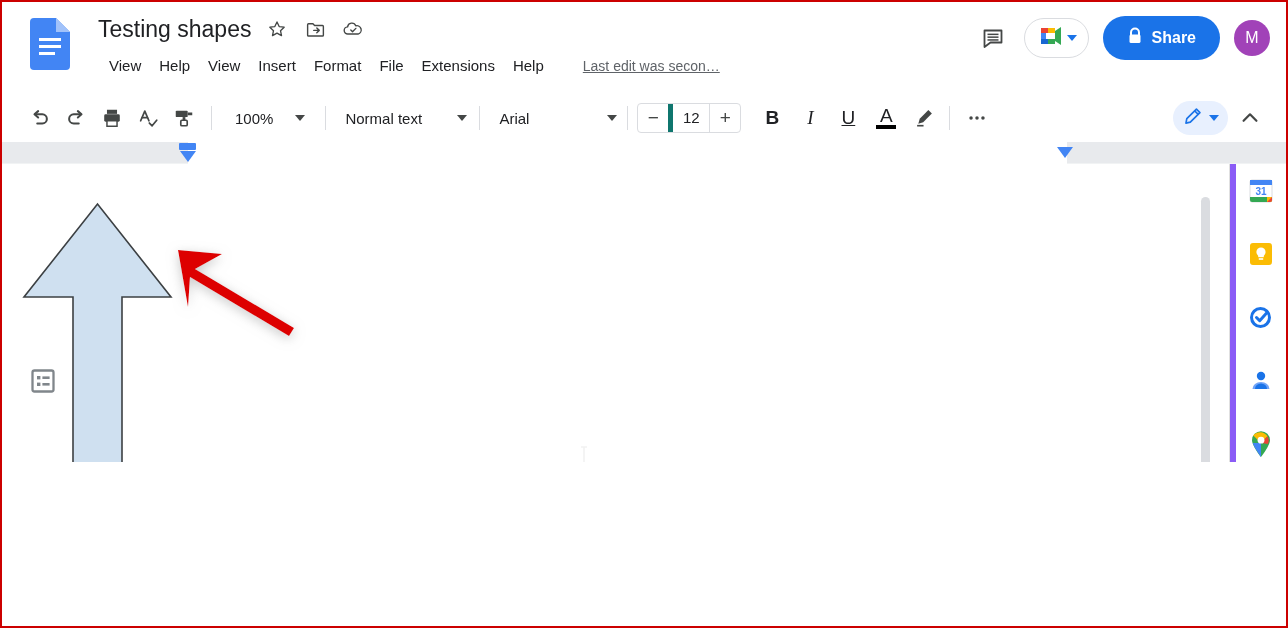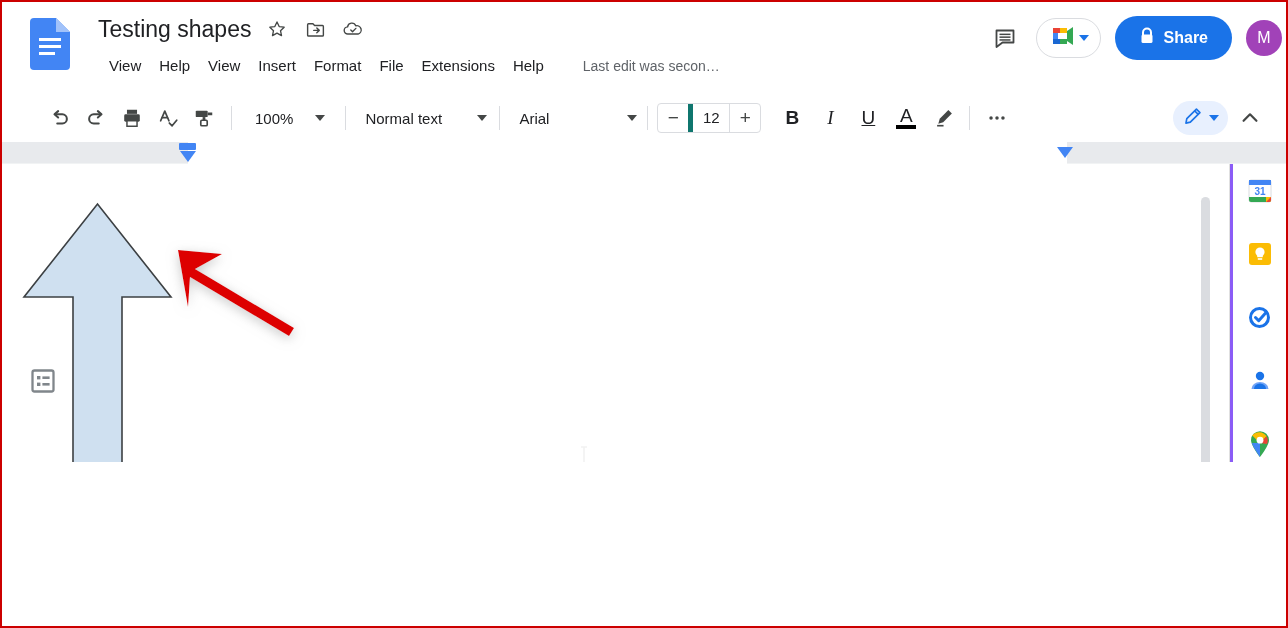--- a/index.html
+++ b/index.html
@@ -46,24 +46,25 @@
     position: absolute; left: 98px; top: 53px;
     display: flex; align-items: center; gap: 0px;
   }
   .menu-item {
     font-size: 15px; color: #202124;
     padding: 2px 9px; border-radius: 4px;
     white-space: nowrap; cursor: pointer;
   }
   .last-edit {
     font-size: 14px; color: #5f6368;
+    text-decoration: underline;
     margin-left: 30px; white-space: nowrap; cursor: pointer;
   }
   .header-right {
-    position: absolute; right: 4px; top: 14px;
+    position: absolute; right: 16px; top: 14px;
     display: flex; align-items: center; gap: 14px; justify-content: flex-end;
   }
   .comment-btn {
     width: 34px; height: 34px;
     display: flex; align-items: center; justify-content: center;
     border-radius: 50%; cursor: pointer;
   }
   .meet-btn {
     display: flex; align-items: center; gap: 3px;
     height: 40px; padding: 0 11px 0 13px;
@@ -84,21 +85,21 @@
     align-items: center; justify-content: center;
     cursor: pointer;
   }
 
   
   .toolbar {
     position: relative;
     height: 48px; flex: 0 0 48px;
     background: #ffffff;
     display: flex; align-items: center;
-    padding-left: 40px; gap: 0px;
+    padding-left: 20px; gap: 0px;
   }
   .tb-btn {
     width: 36px; height: 36px;
     display: flex; align-items: center; justify-content: center;
     border-radius: 4px; cursor: pointer; color: #444746;
     flex: 0 0 auto;
   }
   .tb-sep {
     width: 1px; height: 24px; background: #dadce0;
     margin: 0 9px; flex: 0 0 1px;
@@ -214,21 +215,21 @@
   .page-edge {
     position: absolute; right: 0px; top: 0; bottom: 0;
     width: 1px; background: #e0e0e0;
   }
 
   
   .sidebar {
     position: relative;
     width: 56px; flex: 0 0 56px;
     background: #ffffff;
-    border-left: 3px solid #8b5cf6;
+    border-left: 6px solid #8b5cf6;
     display: flex; flex-direction: column;
     align-items: center; padding-top: 14px; gap: 0;
   }
   .side-icon {
     width: 40px; height: 40px;
     display: flex; align-items: center; justify-content: center;
     margin-bottom: 37px; cursor: pointer;
   }
   .side-divider {
     width: 24px; height: 1px; background: #dadce0;

